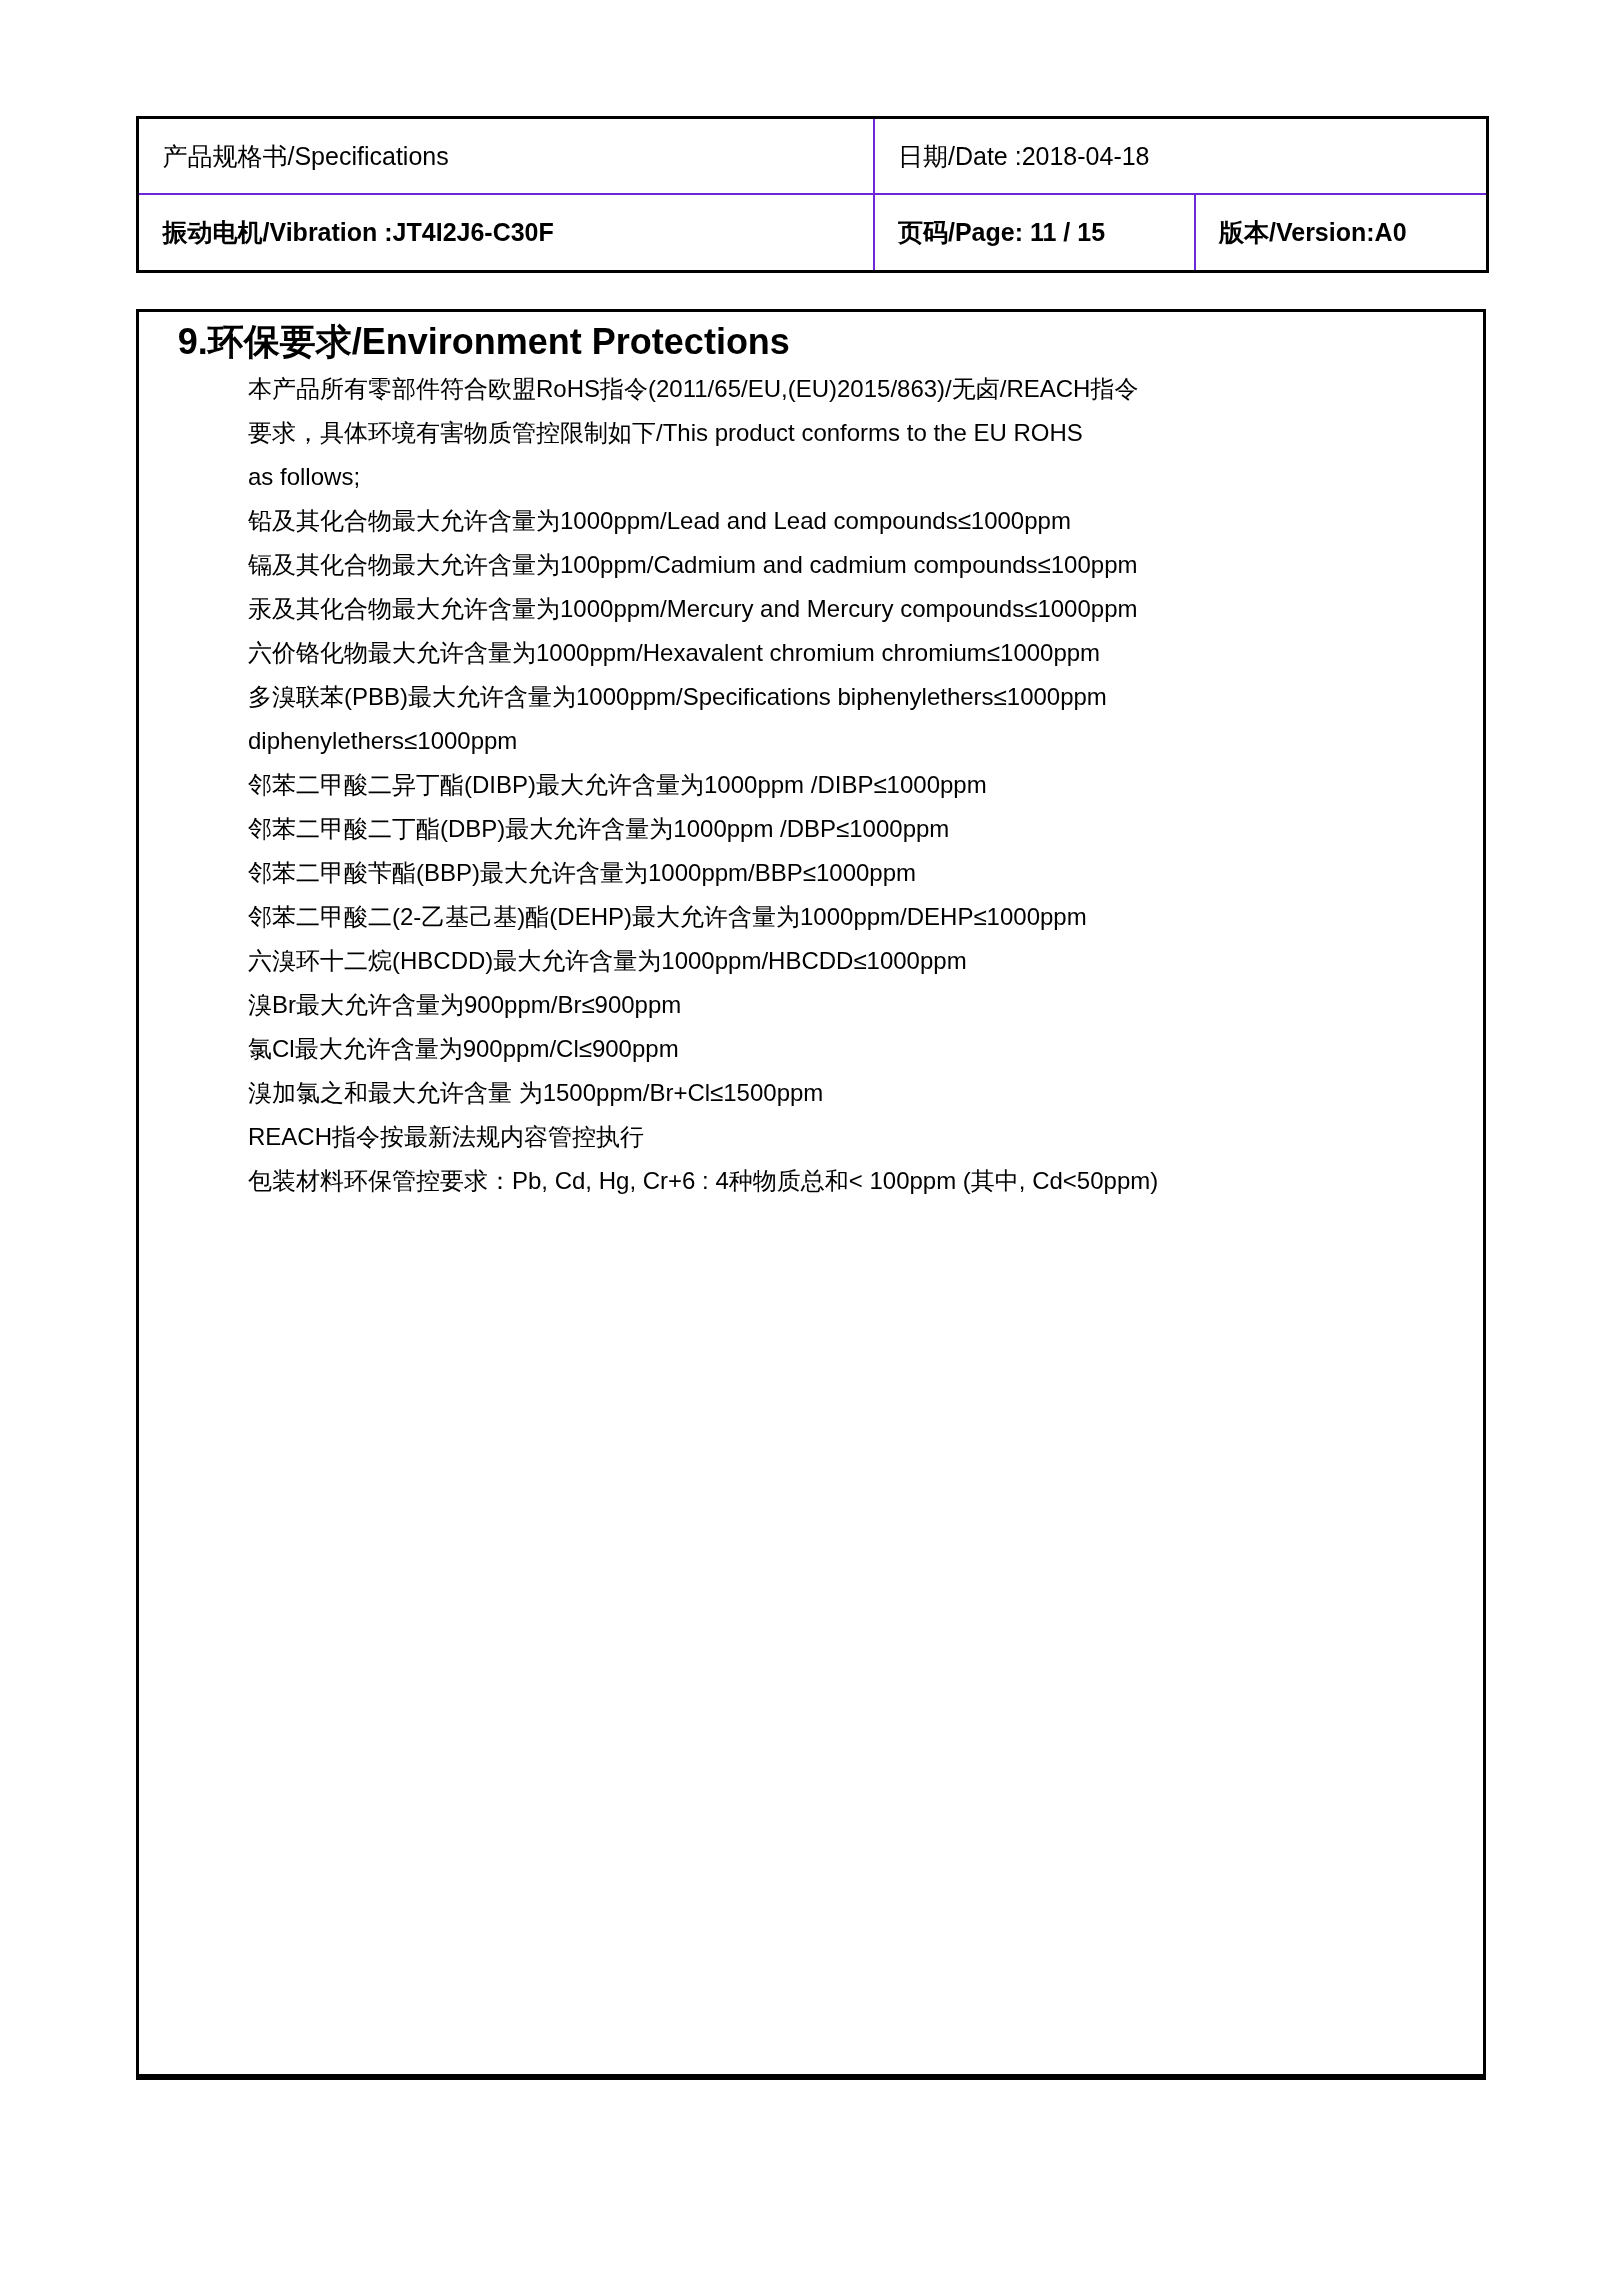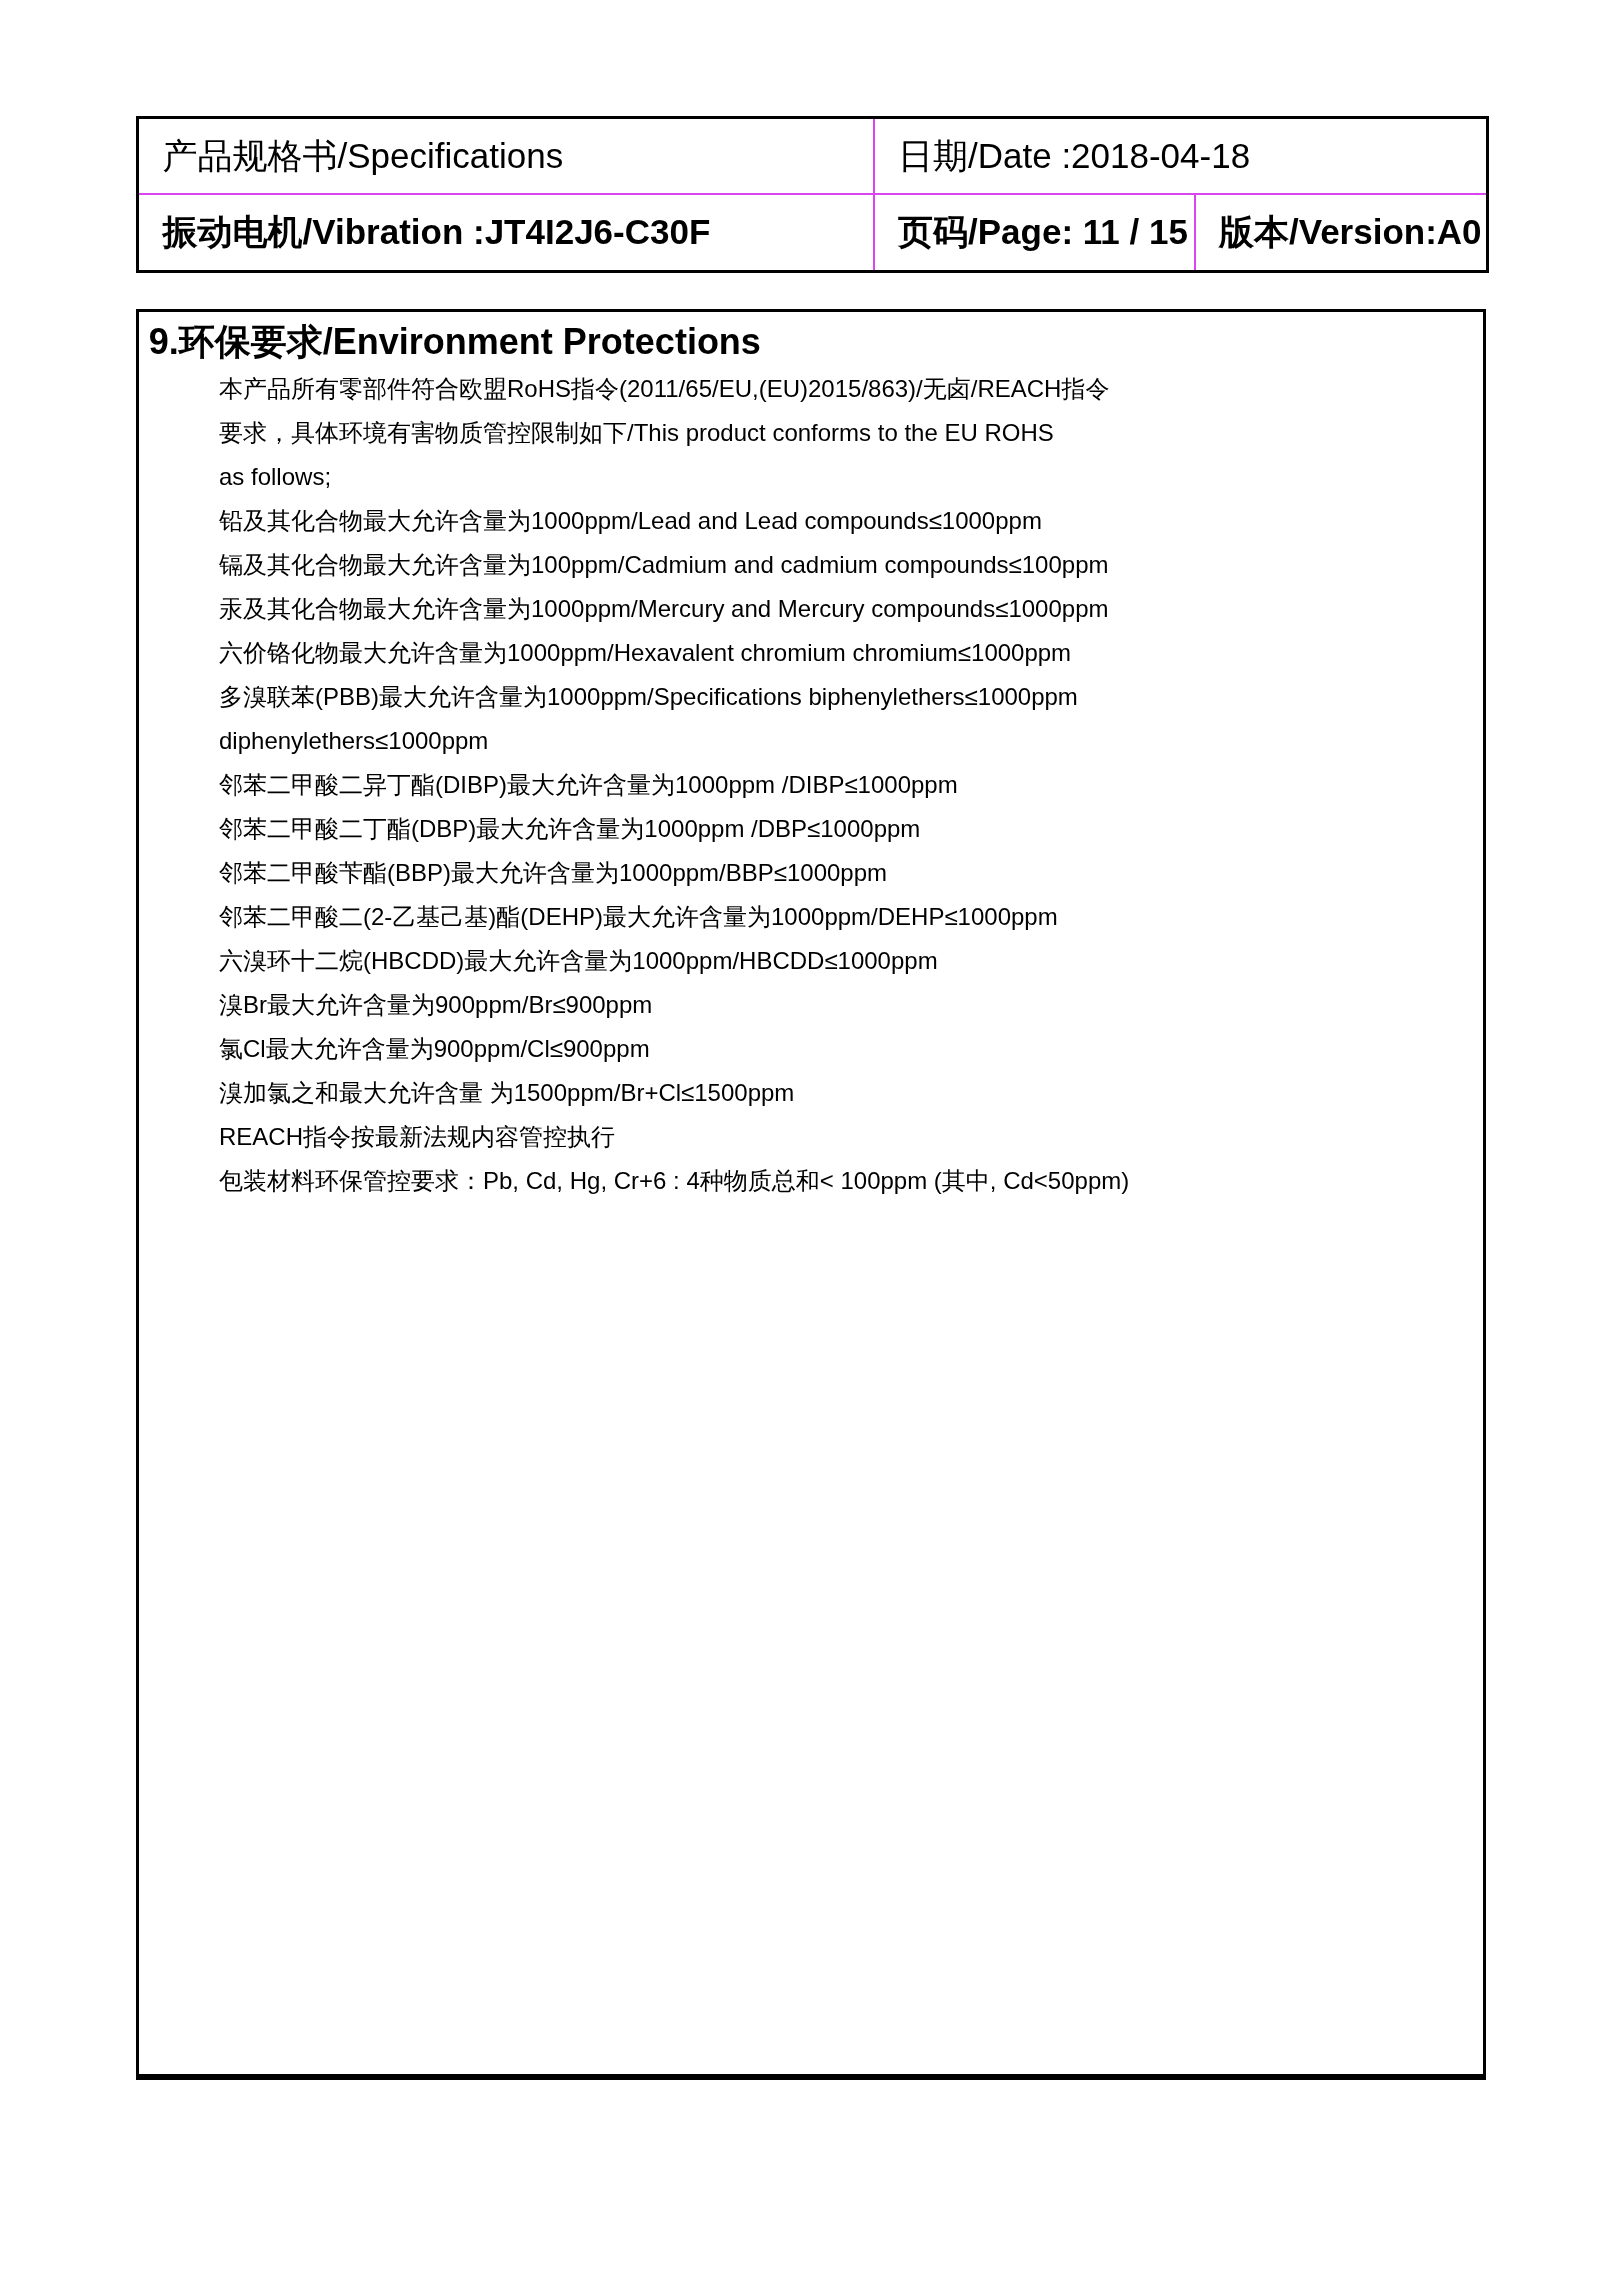--- a/index.html
+++ b/index.html
@@ -21,41 +21,42 @@
   table.header-table {
     position: absolute;
     left: 136px;
     top: 116px;
     width: 1350px;
     border-collapse: collapse;
     table-layout: fixed;
     border: 3.9px solid #000000;
   }
   table.header-table td {
-    border: 2px solid #d946ef;
+    border: 2px solid #6d28d9;
     padding: 0 0 0 23.5px;
     vertical-align: middle;
-    font-size: 35px;
+    font-size: 25px;
     white-space: nowrap;
     overflow: hidden;
   }
   tr.header-row-1 td { height: 74px; }
   tr.header-row-2 td { height: 75px; font-weight: bold; }
 
   
   .content-box {
     position: absolute;
     left: 136px;
     top: 309px;
     width: 1350px;
     height: 1771px;
     box-sizing: border-box;
     border: 3.9px solid #000000;
     border-bottom-width: 6.9px;
     background: #ffffff;
+    padding-left: 29px;
   }
   .section-heading {
     padding: 5.9px 0 0 9.8px;
     font-size: 36px;
     font-weight: bold;
     line-height: 47px;
     white-space: nowrap;
   }
   .body-lines {
     margin: 2px 0 0 80px;

